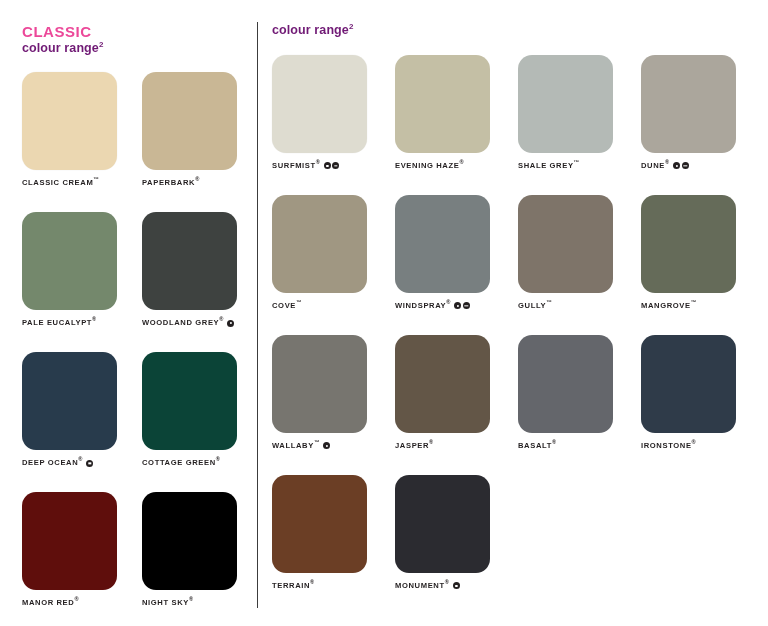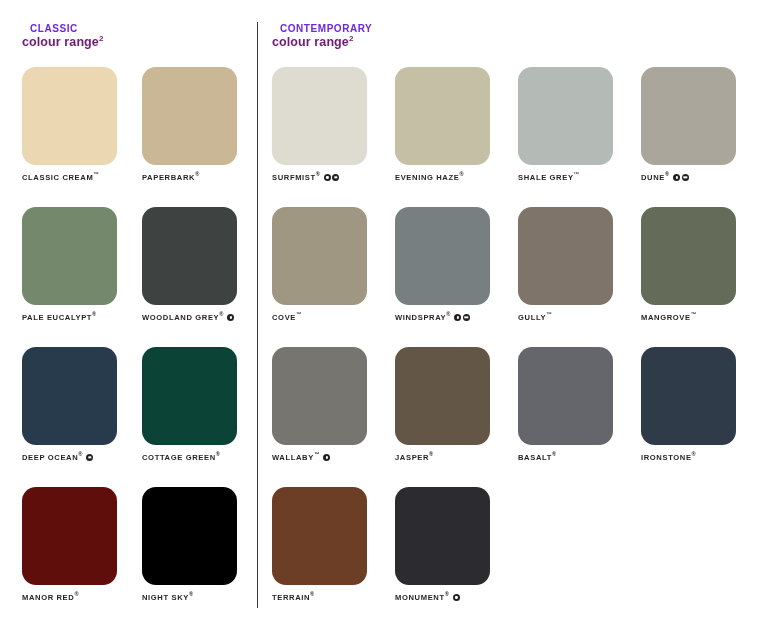--- a/index.html
+++ b/index.html
@@ -43,26 +43,25 @@
   .panel-contemporary {
     width: 511px;
     padding: 0 0 0 15px;
   }
   .range-title {
     margin: 5px 0 0 0;
     line-height: 1.18;
   }
   .range-title .line1 {
     display: block;
-    font-size: 10px;
+    font-size: 15px;
     font-weight: bold;
     letter-spacing: 0.55px;
     text-transform: uppercase;
-    color: #6d28d9;
-    margin-left: 8px;
+    color: #ec4899;
   }
   .range-title .line2 {
     display: block;
     font-size: 12.5px;
     font-weight: bold;
     letter-spacing: 0.1px;
     color: #701a75;
   }
   .range-title .line2 sup {
     font-size: 8px;
@@ -210,21 +209,20 @@
           <div class="swatch" style="background: rgb(0, 0, 0);"></div>
           <div class="chip-label">
             <span class="nm">NIGHT SKY<sup>®</sup></span>
           </div>
         </div>
       </div>
   </div>
 
   <div class="panel panel-contemporary">
     <div class="range-title">
-      <span class="line1">CONTEMPORARY</span>
       <span class="line2"><span>colour range</span><sup>2</sup></span>
     </div>
     <div class="grid grid-contemporary">
         <div class="cell">
           <div class="swatch light-edge" style="background: rgb(222, 220, 208);"></div>
           <div class="chip-label">
             <span class="nm">SURFMIST<sup>®</sup></span>
             <span class="badges">
               <span class="badge"></span>
               <span class="badge bar"></span>

